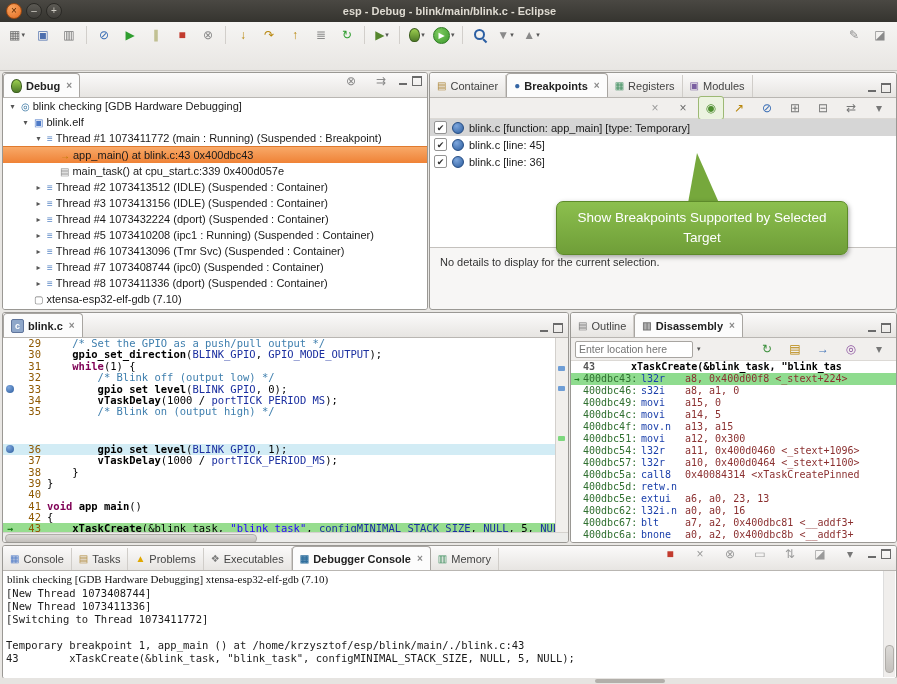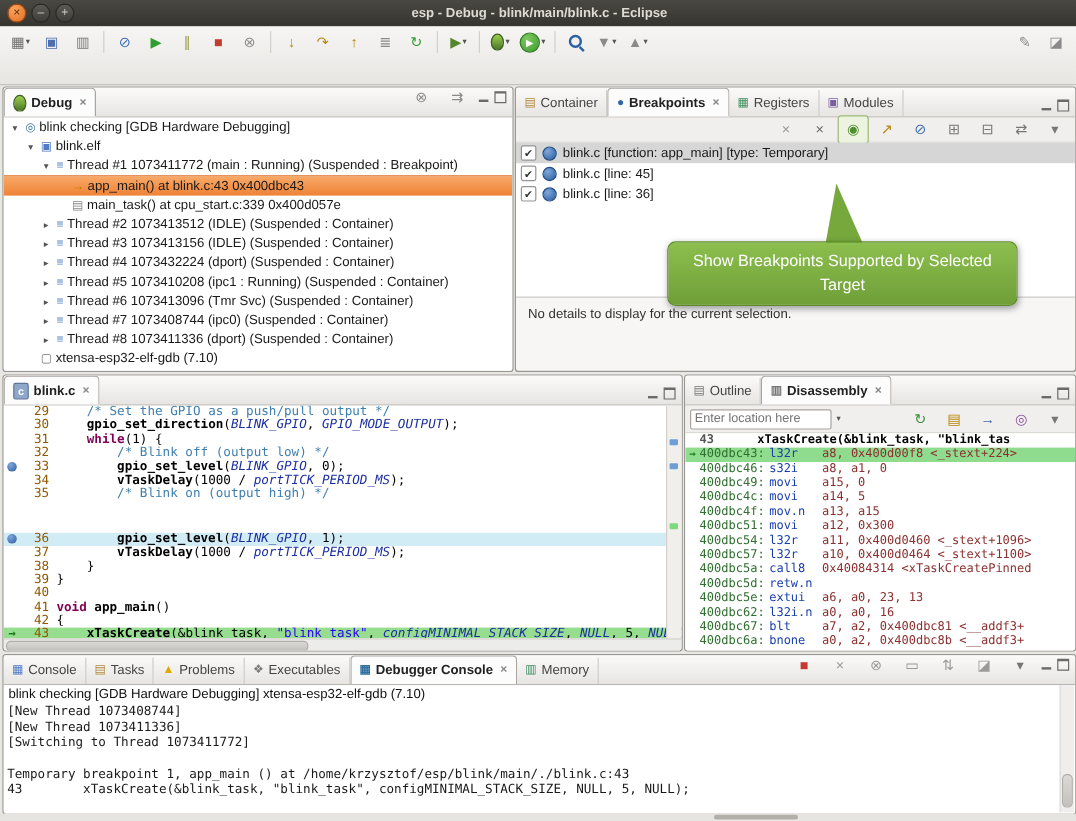--- a/index.html
+++ b/index.html
@@ -84,42 +84,42 @@
     font-family:"DejaVu Sans Mono",monospace;font-size:10.5px;}
   .cl{height:11.4px;line-height:11.4px;display:flex;white-space:pre;}
   .cl.bg-blue{background:#d2ecf5;margin-top:26px;}
   .cl.bg-green{background:#97dd8f;}
   .mark{width:14px;flex:none;display:flex;align-items:center;justify-content:center;}
   .mark .dot{width:8px;height:8px;border-radius:50%;background:radial-gradient(circle at 35% 30%,#7ea7dd,#2c5d9e);}
   .mark .arr{color:#1e7d1e;font-weight:bold;font-size:10px;}
   .lnum{width:24px;flex:none;text-align:right;padding-right:6px;color:#8f5902;}
   .ltext{flex:1;overflow:hidden;}
   .tok-p{color:#000;}.tok-cm{color:#3f7fae;}.tok-kw{color:#7f0055;font-weight:bold;}
-  .tok-str{color:#2a00ff;}.tok-mac{color:#1b2fa0;font-style:italic;}.tok-fn{font-weight:bold;color:#000;}
+  .tok-str{color:#2a00ff;}.tok-mac{color:#1b2fa0;}.tok-fn{font-weight:bold;color:#000;}
   #editor-ruler{position:absolute;right:0;top:0;bottom:0;width:12px;background:#f1efec;border-left:1px solid #d3d0cc;}
   .ruler-mark{position:absolute;left:2px;width:7px;height:5px;border-radius:1px;}
   #editor-hscroll{height:10px;background:#ececea;border-top:1px solid #d5d2ce;position:relative;}
   .hthumb{position:absolute;top:1px;height:7px;border-radius:4px;background:linear-gradient(#dcdad7,#c3c0bc);border:1px solid #b0ada9;}
   
   #dis-toolbar{height:22px;display:flex;align-items:center;gap:3px;padding:0 4px;
     background:#f1efed;border-bottom:1px solid #dcd9d5;}
   #dis-location{width:110px;height:15px;border:1px solid #a8a5a1;border-radius:2px;background:#fff;
     font-family:"Liberation Sans",sans-serif;font-size:10.5px;padding:0 3px;color:#555;}
   #dis-body{background:#fff;height:183px;overflow:hidden;font-family:"DejaVu Sans Mono",monospace;font-size:10px;}
   .drow{height:12px;line-height:12px;display:flex;white-space:pre;}
   .drow.hl{background:#8fdc8f;}
   .dmark{width:12px;flex:none;text-align:center;color:#1e7d1e;font-weight:bold;font-size:9px;}
   .dsrc{color:#555;font-weight:bold;margin-right:36px;}
   .dsrctext{font-weight:bold;color:#000;}
   .daddr{color:#2f6f2f;min-width:58px;display:inline-block;}
   .dmn{color:#1a3faa;min-width:44px;display:inline-block;}
   .dops{color:#8b3030;}
   
   #console-body{background:#fff;height:108px;overflow:hidden;}
-  #console-status{padding:2px 4px;color:#111;}
+  #console-status{padding:2px 4px;color:#111;font-family:Liberation Serif, serif;}
   #console-lines{font-family:"DejaVu Sans Mono",monospace;font-size:10.5px;line-height:13px;padding-left:3px;white-space:pre;}
   #console-vscroll{position:absolute;right:1px;top:25px;bottom:1px;width:11px;background:#f0eeec;border-left:1px solid #ddd;}
   .vthumb{position:absolute;left:1px;right:1px;height:26px;bottom:4px;border-radius:4px;
     background:linear-gradient(#dcdad7,#c3c0bc);border:1px solid #b0ada9;}
   
   #bottom-strip{position:absolute;left:0;right:0;bottom:0;height:6px;background:#e6e4e1;}
   #bottom-thumb{position:absolute;left:595px;top:1px;width:70px;height:4px;border-radius:2px;background:#b2afaa;}
 </style>
 </head>
 <body>

